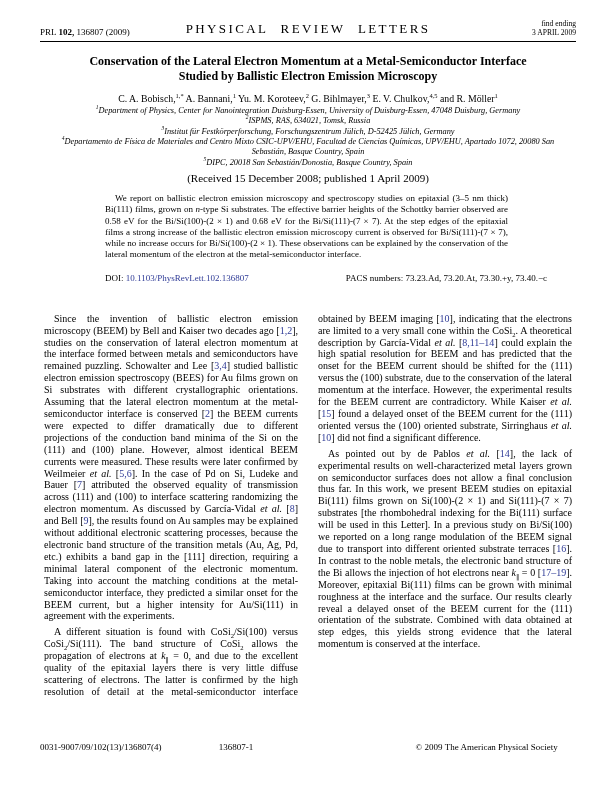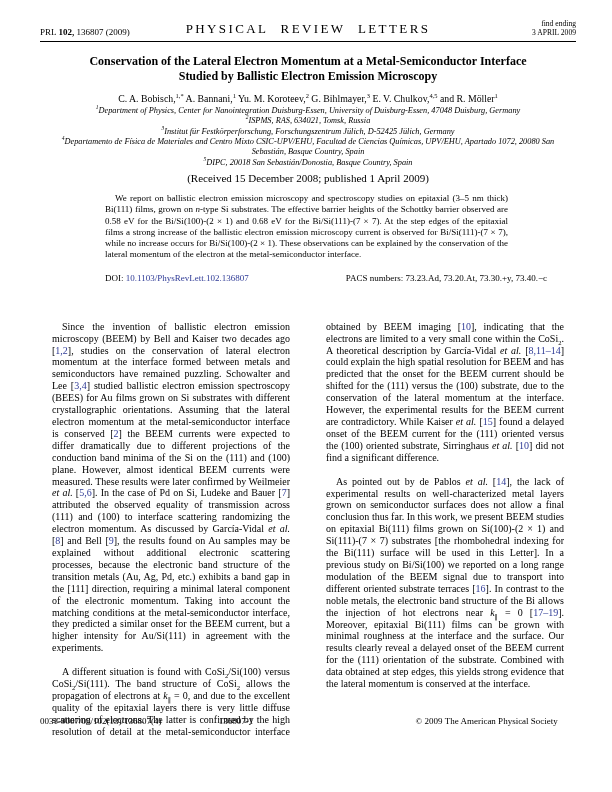--- a/index.html
+++ b/index.html
@@ -92,32 +92,32 @@
     gap: 12px;
     margin-top: 26px;
   }
   .col {
     width: 262px;
     font-size: 10px;
     line-height: 11.9px;
     text-align: justify;
     hyphens: none;
   }
-  .col p { margin: 12px; }
+  .col p { margin: 4px; }
   .col p.indent { text-indent: 10px; }
   .col p.cont { text-align-last: justify; }
   
   .seg-sup { vertical-align: super; font-size: 66%; line-height: 0; }
   .seg-sub { vertical-align: sub; font-size: 66%; line-height: 0; }
   .seg-i { font-style: italic; }
   .seg-r { color: var(--link); }
   
   .footer {
     position: absolute;
-    top: 716px; left: 40px;
+    top: 742px; left: 40px;
     width: 536px;
     display: flex;
     font-size: 9px;
   }
   .footer > div { flex: 1; }
   .footer .f-center { text-align: left; }
   .footer .f-right { text-align: center; }
 </style>
 </head>
 <body>

